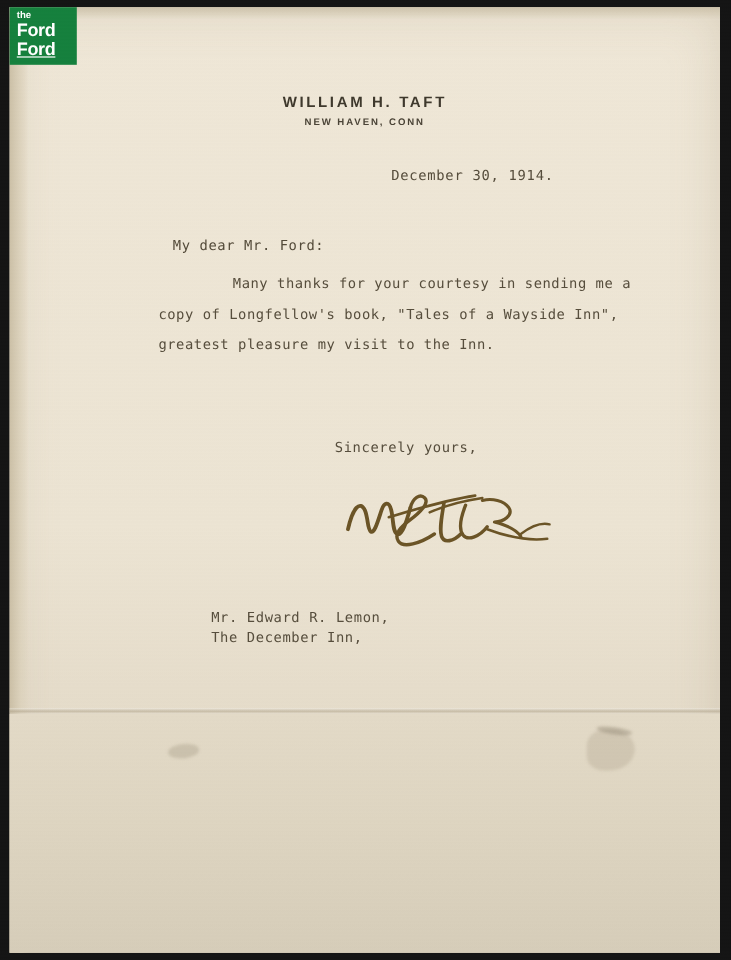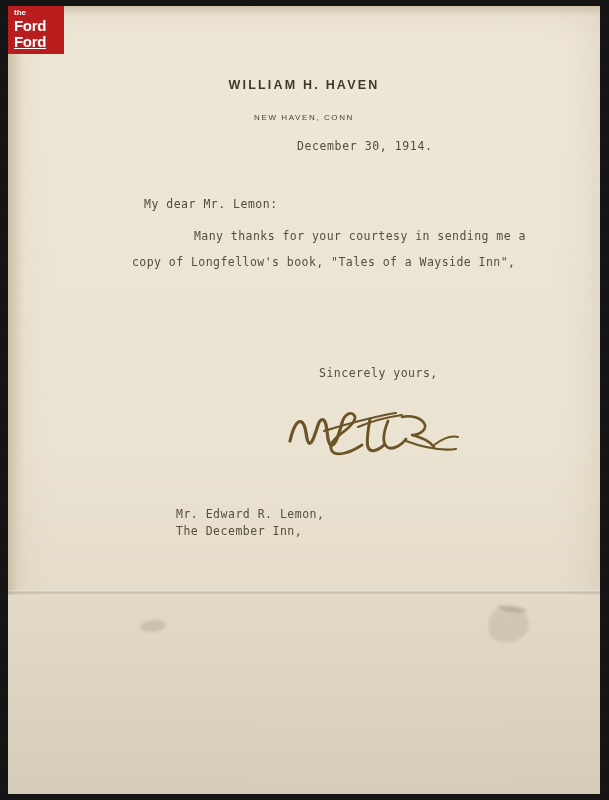--- a/index.html
+++ b/index.html
@@ -97,21 +97,21 @@
     transform: rotate(8deg);
   }
 
   
   .logo {
     position: absolute;
     left: 8px;
     top: 6px;
     width: 56px;
     height: 48px;
-    background: #b91c1c;
+    background: #15803d;
     color: #fff;
     padding: 3px 4px 4px 6px;
     box-sizing: border-box;
     line-height: 1;
   }
   .logo .l-the {
     font-size: 8px;
     letter-spacing: 0px;
     display: block;
     margin-bottom: 1px;
@@ -155,27 +155,27 @@
     font-size: 12.5px;
     letter-spacing: 2.2px;
     color: #3e382c;
     font-weight: 600;
   }
   .letterhead .city {
     font-family: "Liberation Sans", sans-serif;
     font-size: 8px;
     letter-spacing: 1.6px;
     color: #4a4336;
-    margin-top: 21px;
-    font-weight: 400;
+    margin-top: 5px;
+    font-weight: 700;
   }
 
   .date {
     position: absolute;
-    left: 289px;
+    left: 318px;
     top: 133px;
     font-size: 11.5px;
     letter-spacing: 0.6px;
     color: #554c3b;
   }
 
   .salutation {
     position: absolute;
     left: 136px;
     top: 191px;
@@ -202,21 +202,20 @@
     padding-left: 62px;
   }
 
   .closing {
     position: absolute;
     left: 271px;
     top: 360px;
     font-size: 11.5px;
     letter-spacing: 0.5px;
     color: #564d3c;
-    margin-left: 40px;
   }
 
   
   .signature {
     position: absolute;
     left: 276px;
     top: 395px;
     width: 180px;
     height: 70px;
   }
@@ -256,31 +255,32 @@
   <div class="lower-shade"></div>
   <div class="crease"></div>
 
   <div class="blotch b1"></div>
   <div class="blotch b2"></div>
   <div class="blotch b3"></div>
 
   <div class="letter">
 
     <div class="letterhead">
-      <div class="name">WILLIAM H. HAVEN</div>
+      <div class="name">WILLIAM H. TAFT</div>
       <div class="city">NEW HAVEN, CONN</div>
     </div>
 
     <div class="date">December 30, 1914.</div>
 
-    <div class="salutation">My dear Mr. Lemon:</div>
+    <div class="salutation">My dear Mr. Ford:</div>
 
     <div class="body">
       <span class="ln indent">Many thanks for your courtesy in sending me a</span>
       <span class="ln">copy of Longfellow's book, "Tales of a Wayside Inn",</span>
+      <span class="ln">greatest pleasure my visit to the Inn.</span>
     </div>
 
     <div class="closing">Sincerely yours,</div>
 
     <div class="signature">
       <svg width="180" height="70" viewBox="0 0 180 70" fill="none" xmlns="http://www.w3.org/2000/svg">
         <g stroke="#6b5426" stroke-linecap="round" stroke-linejoin="round" fill="none">
           <path d="M6 40 C10 22, 16 16, 20 24 C23 31, 22 40, 25 42 C28 44, 31 33, 34 24 C36 18, 40 16, 42 24 C44 32, 43 42, 47 44 C51 46, 55 33, 58 22" stroke-width="3.2"></path>
           <path d="M58 22 C60 14, 66 10, 70 14 C74 18, 66 26, 58 32 C50 38, 44 44, 48 50 C52 56, 66 52, 78 44" stroke-width="2.8"></path>
           <path d="M40 30 C60 24, 86 16, 112 12" stroke-width="2.2"></path>

